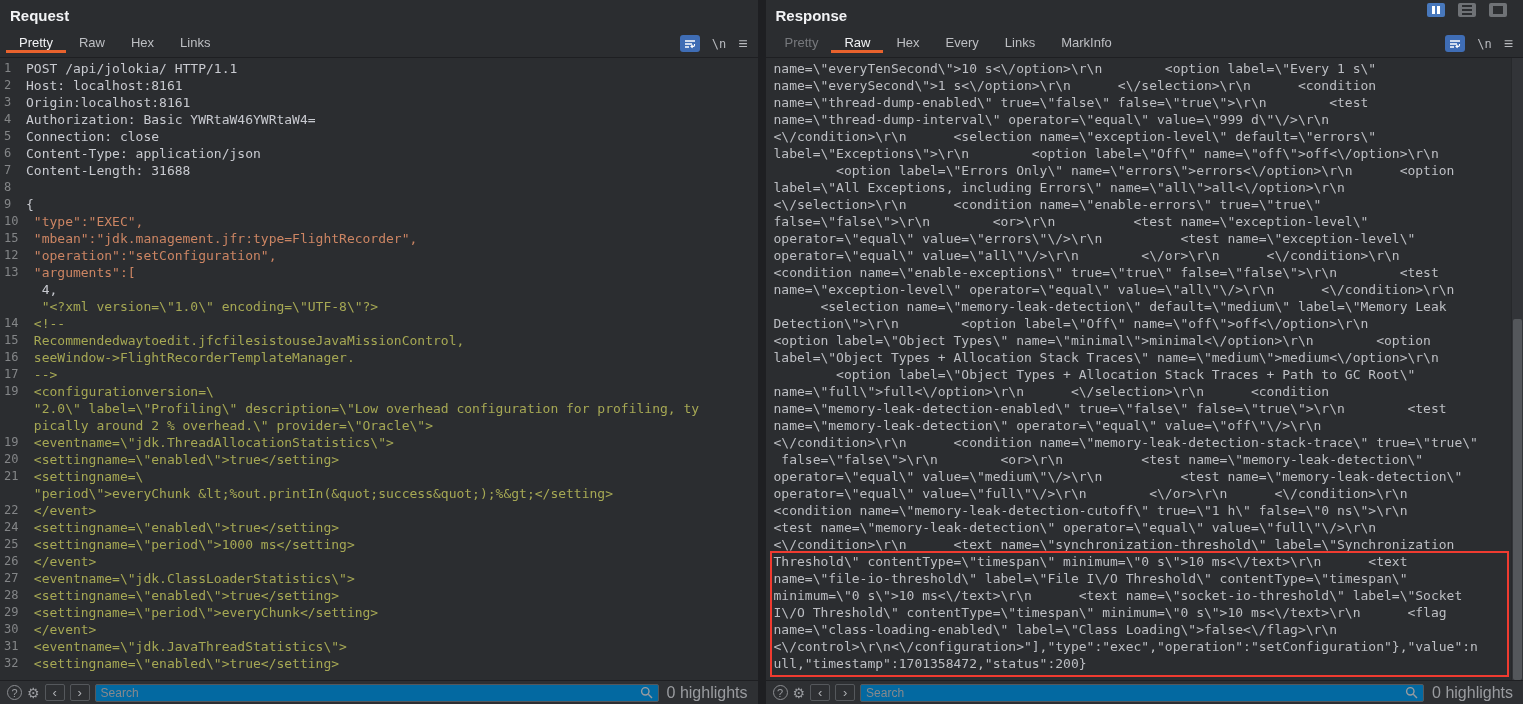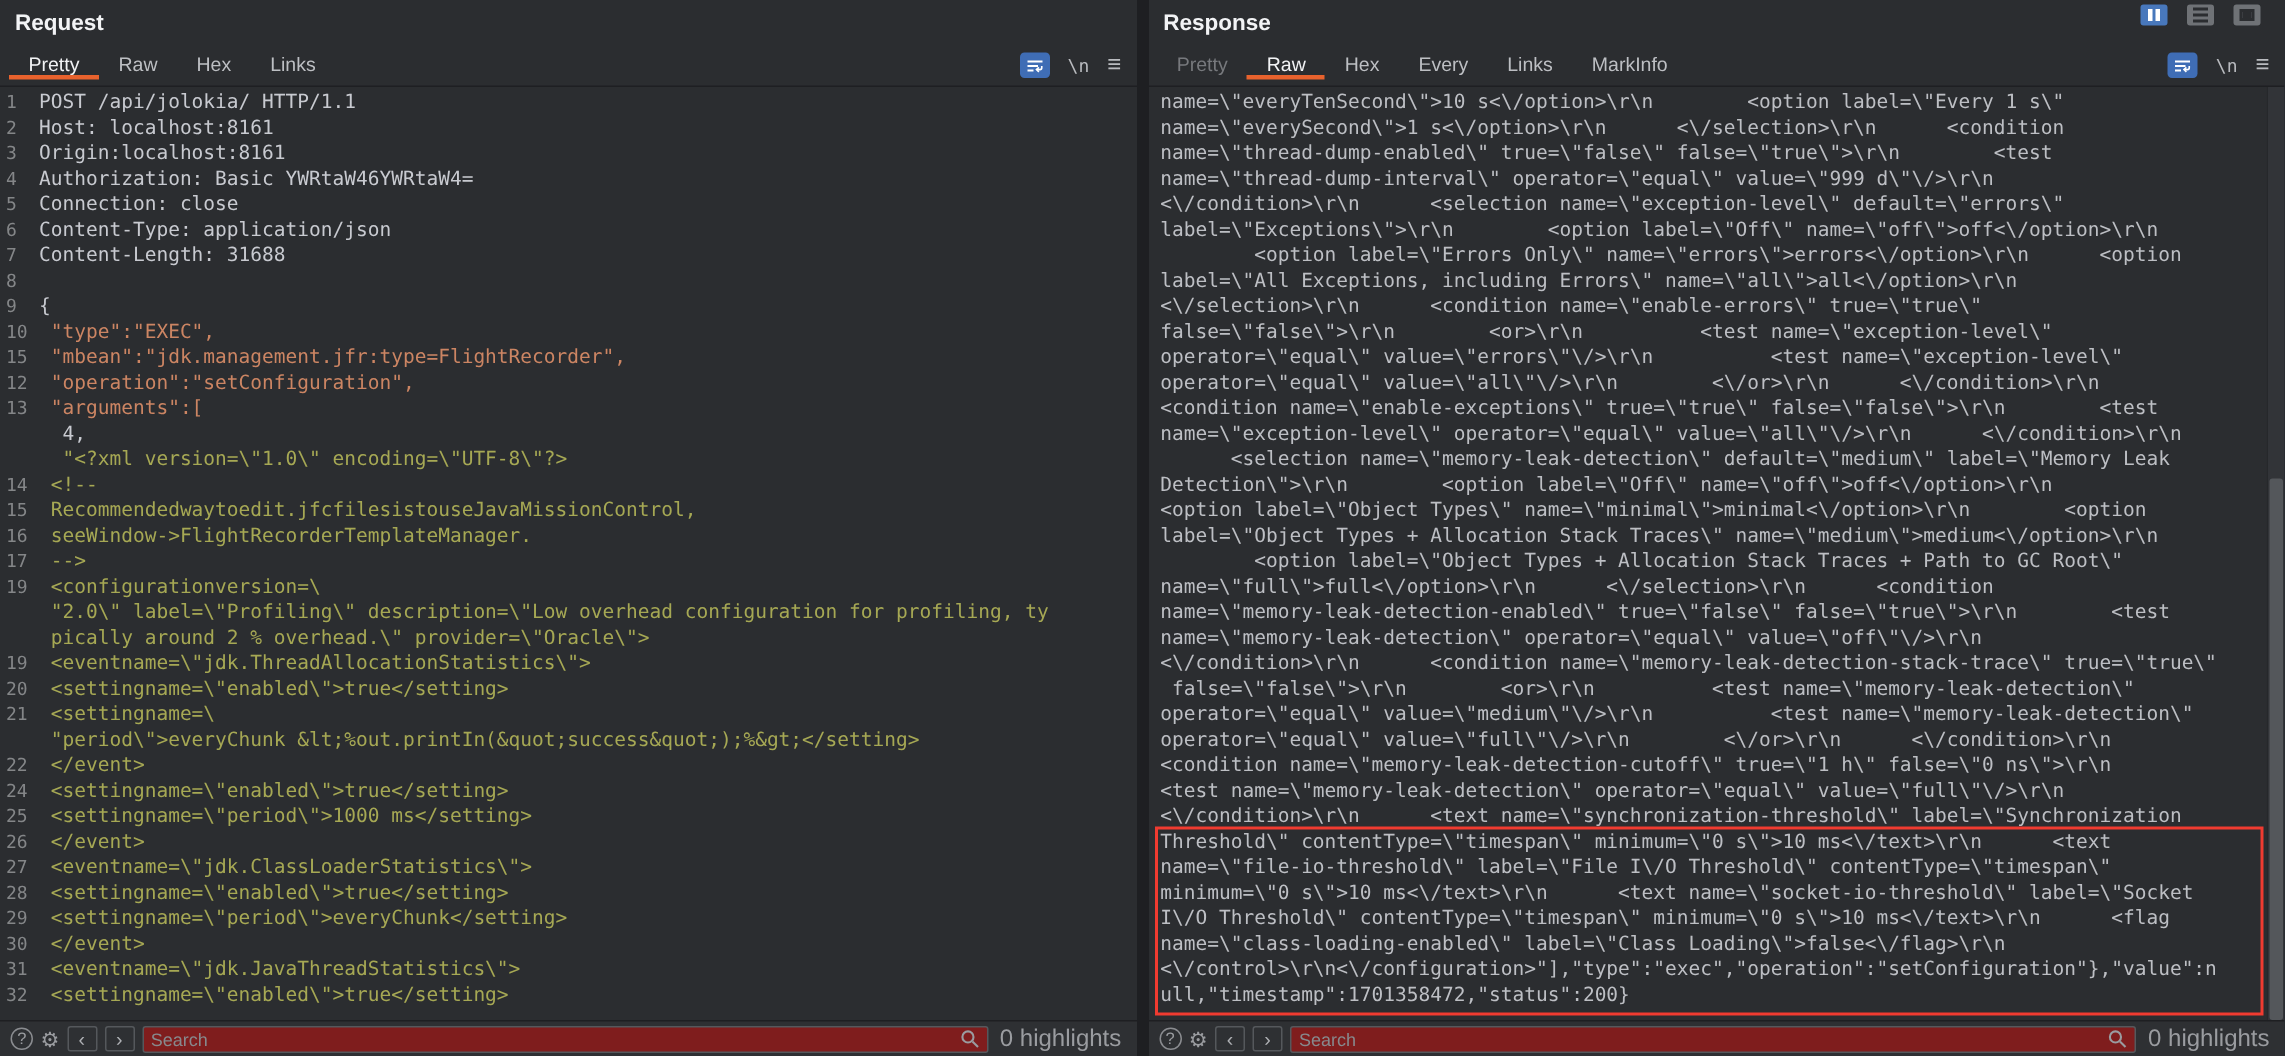--- a/index.html
+++ b/index.html
@@ -43,21 +43,21 @@
   .red-box{position:absolute;left:4px;right:14px;top:493px;height:126px;border:2px solid var(--selection-red);pointer-events:none}
 
   .scrollbar{position:absolute;top:0;right:0;bottom:0;width:12px;background:#323438;border-left:1px solid #26282b}
   .scroll-thumb{position:absolute;left:1px;right:1px;top:42%;height:58%;background:#54575b;border-radius:2px}
 
   .bottom-bar{height:24px;flex:0 0 24px;display:flex;align-items:center;gap:5px;padding:0 7px;border-top:1px solid #1e1f22;background:#2e3033}
   .bb-ico{color:#9a9ca0;font-size:13px;cursor:pointer;display:flex;align-items:center;justify-content:center}
   .help-ico{width:15px;height:15px;border:1px solid #8a8c90;border-radius:50%;font-size:11px}
   .gear-ico{font-size:14px}
   .nav-box{width:20px;height:17px;border:1px solid #55585c;border-radius:2px;color:#aeb0b4;display:flex;align-items:center;justify-content:center;font-size:13px;cursor:pointer}
-  .search-box{flex:1;height:18px;border:1px solid #55585c;border-radius:2px;background:#7f1d1d;display:flex;align-items:center;padding:0 5px;gap:4px}
+  .search-box{flex:1;height:18px;border:1px solid #55585c;border-radius:2px;background:#0369a1;display:flex;align-items:center;padding:0 5px;gap:4px}
   .search-box input{flex:1;min-width:0;background:transparent;border:none;outline:none;color:#cfd1d5;font-size:12px;font-family:"Liberation Sans",sans-serif}
   .search-box input::placeholder{color:#87898d}
   .highlights{color:#9a9ca0;font-size:16px;white-space:nowrap;padding:0 3px}
 </style>
 </head>
 <body>
 
 <div class="app">
 
   <div class="panel">

